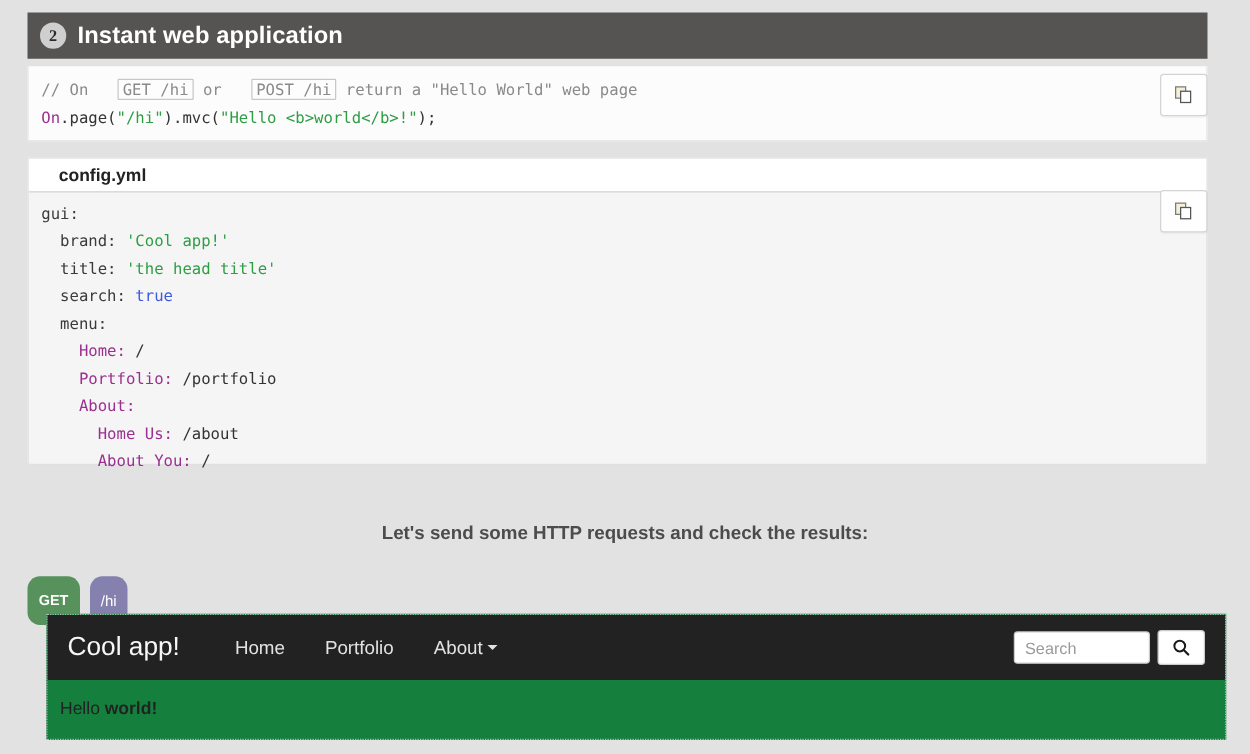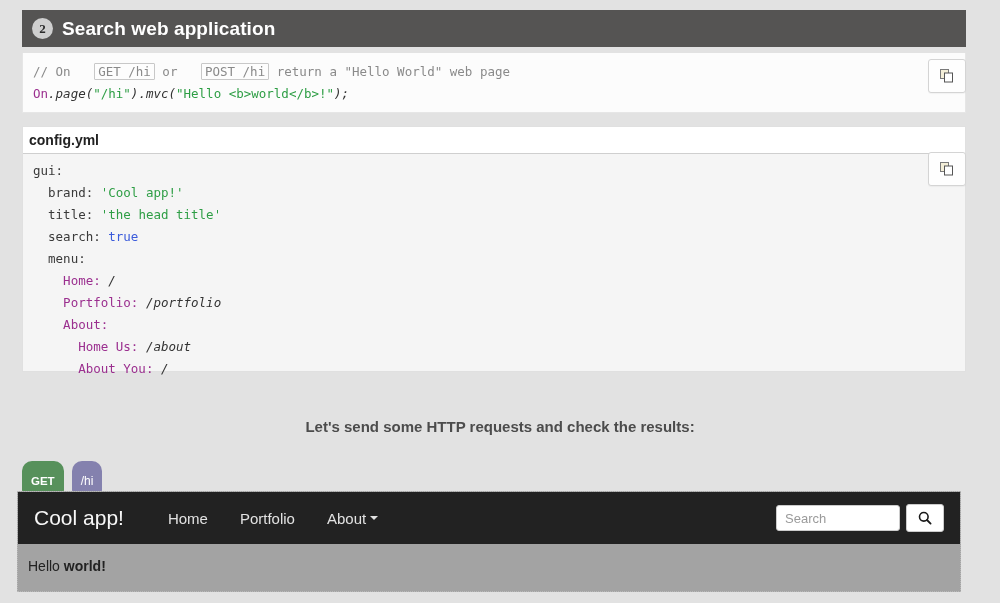--- a/index.html
+++ b/index.html
@@ -97,21 +97,21 @@
     border: 1px solid #c8c8c8;
     padding: 0px 3px;
     background: #fdfdfd;
     border-radius: 1px;
     margin-left: 16px;
   }
 
   
   .c-comment { color: #8a8a8a; }
   .c-ident   { color: #9b2f8f; }
-  .c-plain   { color: #333333; font-style: italic; }
+  .c-plain   { color: #333333; }
   .c-string  { color: #2e9e45; }
   .c-bool    { color: #3b5bdb; }
   .c-key     { color: #3a3a3a; }
   .c-menukey { color: #9b2f8f; }
 
   
   .yaml-card {
     position: absolute;
     left: 22px;
     top: 126px;
@@ -120,21 +120,21 @@
     box-sizing: border-box;
     background: #f5f5f5;
     border: 1px solid #e0e0e0;
   }
   .yaml-filename {
     height: 26px;
     background: #ffffff;
     border-bottom: 1px solid #cfcfcf;
     display: flex;
     align-items: center;
-    padding-left: 6px;
+    padding-left: 24px;
     font-size: 14px;
     font-weight: bold;
     color: #222222;
   }
   .yaml-body {
     font-family: "DejaVu Sans Mono", monospace;
     font-size: 12.5px;
     line-height: 22px;
     color: #3a3a3a;
     padding: 6px 10px 10px 10px;
@@ -173,27 +173,27 @@
     font-weight: bold;
     color: #ffffff;
     font-family: "Liberation Sans", sans-serif;
   }
   .badge-get  { background: #57915b; }
   .badge-path { background: #8481ae; font-weight: normal; font-size: 12px; }
 
   
   .browser {
     position: absolute;
-    left: 17px;
+    left: 37px;
     top: 491px;
     width: 944px;
     height: 101px;
     box-sizing: border-box;
     border: 1px dotted #b9b9b9;
-    background: #a3a3a3;
+    background: #15803d;
     overflow: hidden;
   }
   .navbar {
     height: 52px;
     background: #222222;
     display: flex;
     align-items: center;
     padding: 0 16px;
     box-sizing: border-box;
   }
@@ -226,21 +226,21 @@
     border-right: 4px solid transparent;
     border-top: 4px solid #e2e2e2;
   }
   .nav-right {
     margin-left: auto;
     display: flex;
     align-items: center;
     gap: 6px;
   }
   .search-input {
-    width: 124px;
+    width: 109px;
     height: 26px;
     border: 1px solid #cccccc;
     border-radius: 3px;
     padding: 0 8px;
     font-size: 13px;
     color: #555;
     background: #ffffff;
     box-sizing: border-box;
     font-family: "Liberation Sans", sans-serif;
   }
@@ -264,21 +264,21 @@
   }
   .page-body b { font-weight: bold; }
 </style>
 </head>
 <body>
 
 <div class="page">
 
   <div class="section-header">
     <div class="step-badge">2</div>
-    <div class="section-title">Search web application</div>
+    <div class="section-title">Instant web application</div>
   </div>
 
   <div class="code-block" id="java-block"><span class="c-comment">// On </span><span class="chip c-comment">GET /hi</span><span class="c-comment"> or </span><span class="chip c-comment">POST /hi</span><span class="c-comment"> return a "Hello World" web page</span>
 <span class="c-ident">On</span><span class="c-plain">.page(</span><span class="c-string">"/hi"</span><span class="c-plain">).mvc(</span><span class="c-string">"Hello &lt;b&gt;world&lt;/b&gt;!"</span><span class="c-plain">);</span></div>
 
   <div class="copy-btn" id="copy-1">
     <svg width="16" height="16" viewBox="0 0 16 16">
       <rect x="1.5" y="1.5" width="8" height="9" fill="#f4efd8" stroke="#7a7a7a" stroke-width="1"></rect>
       <rect x="5.5" y="5" width="8" height="9" fill="#ffffff" stroke="#555555" stroke-width="1"></rect>
     </svg>

